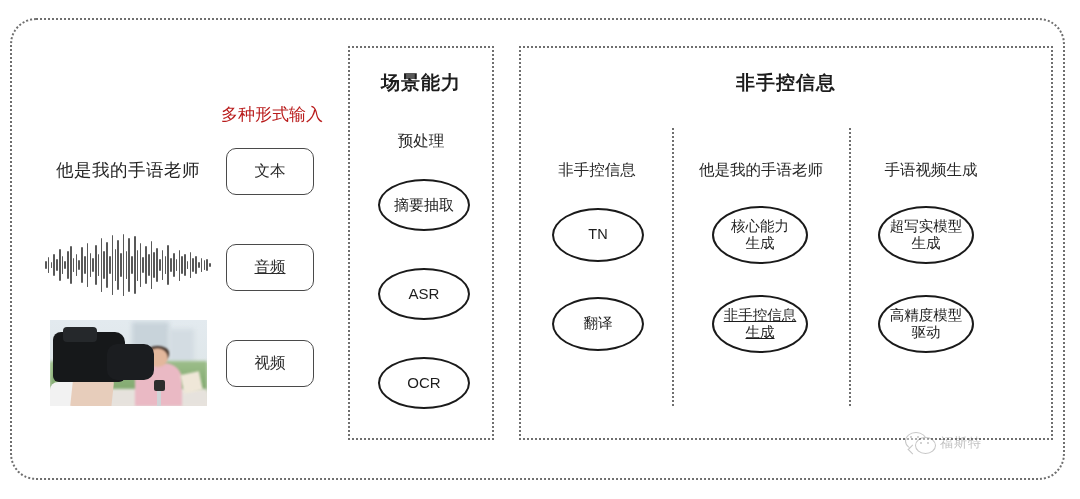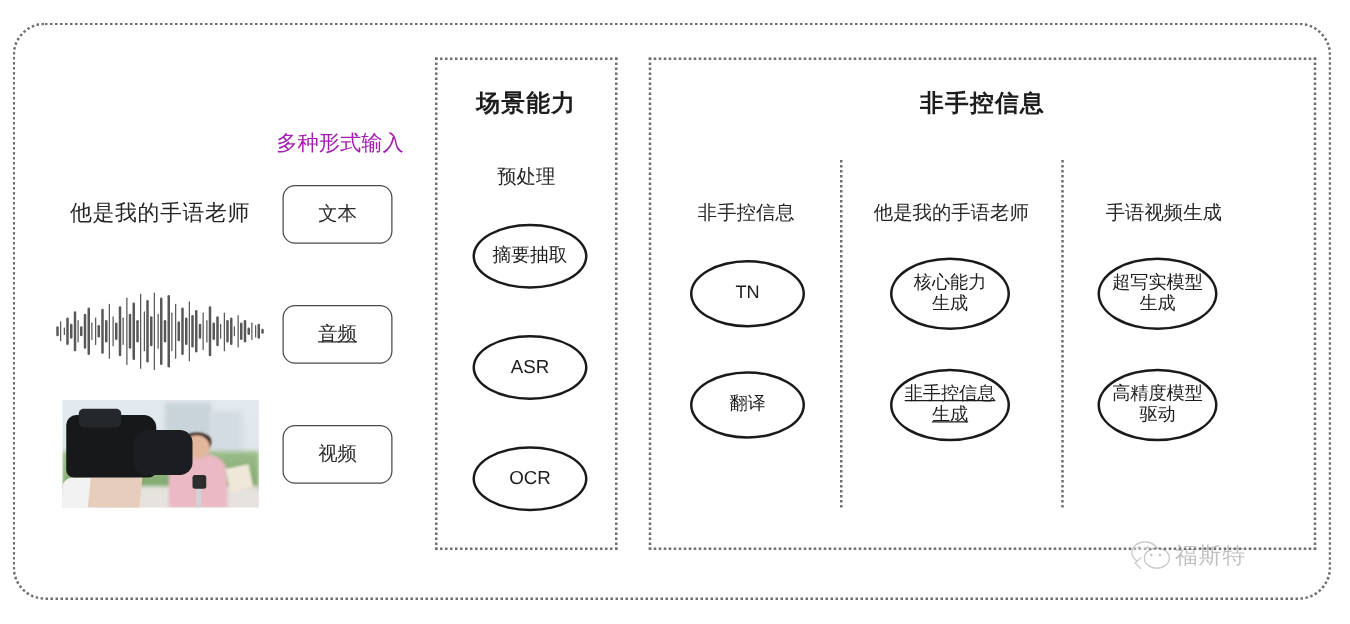--- a/index.html
+++ b/index.html
@@ -21,21 +21,21 @@
     position:absolute;border:2px dotted #6f6f6f;box-sizing:border-box;background:transparent;
   }
   .panel-title{
     position:absolute;left:0;right:0;text-align:center;
     font-size:19px;font-weight:bold;color:#1d1d1d;letter-spacing:1px;
   }
 
   
   .input-heading{
     position:absolute;left:192px;top:103px;width:160px;text-align:center;
-    font-size:17px;color:#a21caf;font-weight:500;
+    font-size:17px;color:#b91c1c;font-weight:500;
   }
   .sentence{
     position:absolute;left:38px;top:158px;width:180px;text-align:center;
     font-size:17.5px;color:#262626;letter-spacing:.5px;
   }
   .pill{
     position:absolute;border:1.6px solid #4a4a4a;border-radius:10px;
     display:flex;align-items:center;justify-content:center;
     font-size:15.5px;color:#2b2b2b;background:#fff;box-sizing:border-box;
   }
@@ -108,21 +108,21 @@
     opacity:.42;
   }
   .wm-icon{width:30px;height:22px;position:relative;}
   .wm-icon .b1{position:absolute;left:0;top:0;width:20px;height:16px;border:1.4px solid #777;
     border-radius:50%;background:#fff;}
   .wm-icon .b1:after{content:"";position:absolute;left:3px;bottom:-4px;width:6px;height:6px;
     border-left:1.4px solid #777;border-bottom:1.4px solid #777;transform:rotate(45deg);background:#fff;}
   .wm-icon .b2{position:absolute;left:10px;top:5px;width:19px;height:15px;border:1.4px solid #777;
     border-radius:50%;background:#fff;}
   .wm-icon .d{position:absolute;width:2.4px;height:2.4px;background:#777;border-radius:50%;}
-  .wm-text{font-size:18px;color:#6d6d6d;letter-spacing:1px;}
+  .wm-text{font-size:13px;color:#6d6d6d;letter-spacing:1px;}
 </style>
 </head>
 <body>
 
 <div class="canvas">
 
   <div class="outer-frame"></div>
 
   <div class="input-heading">多种形式输入</div>
 

